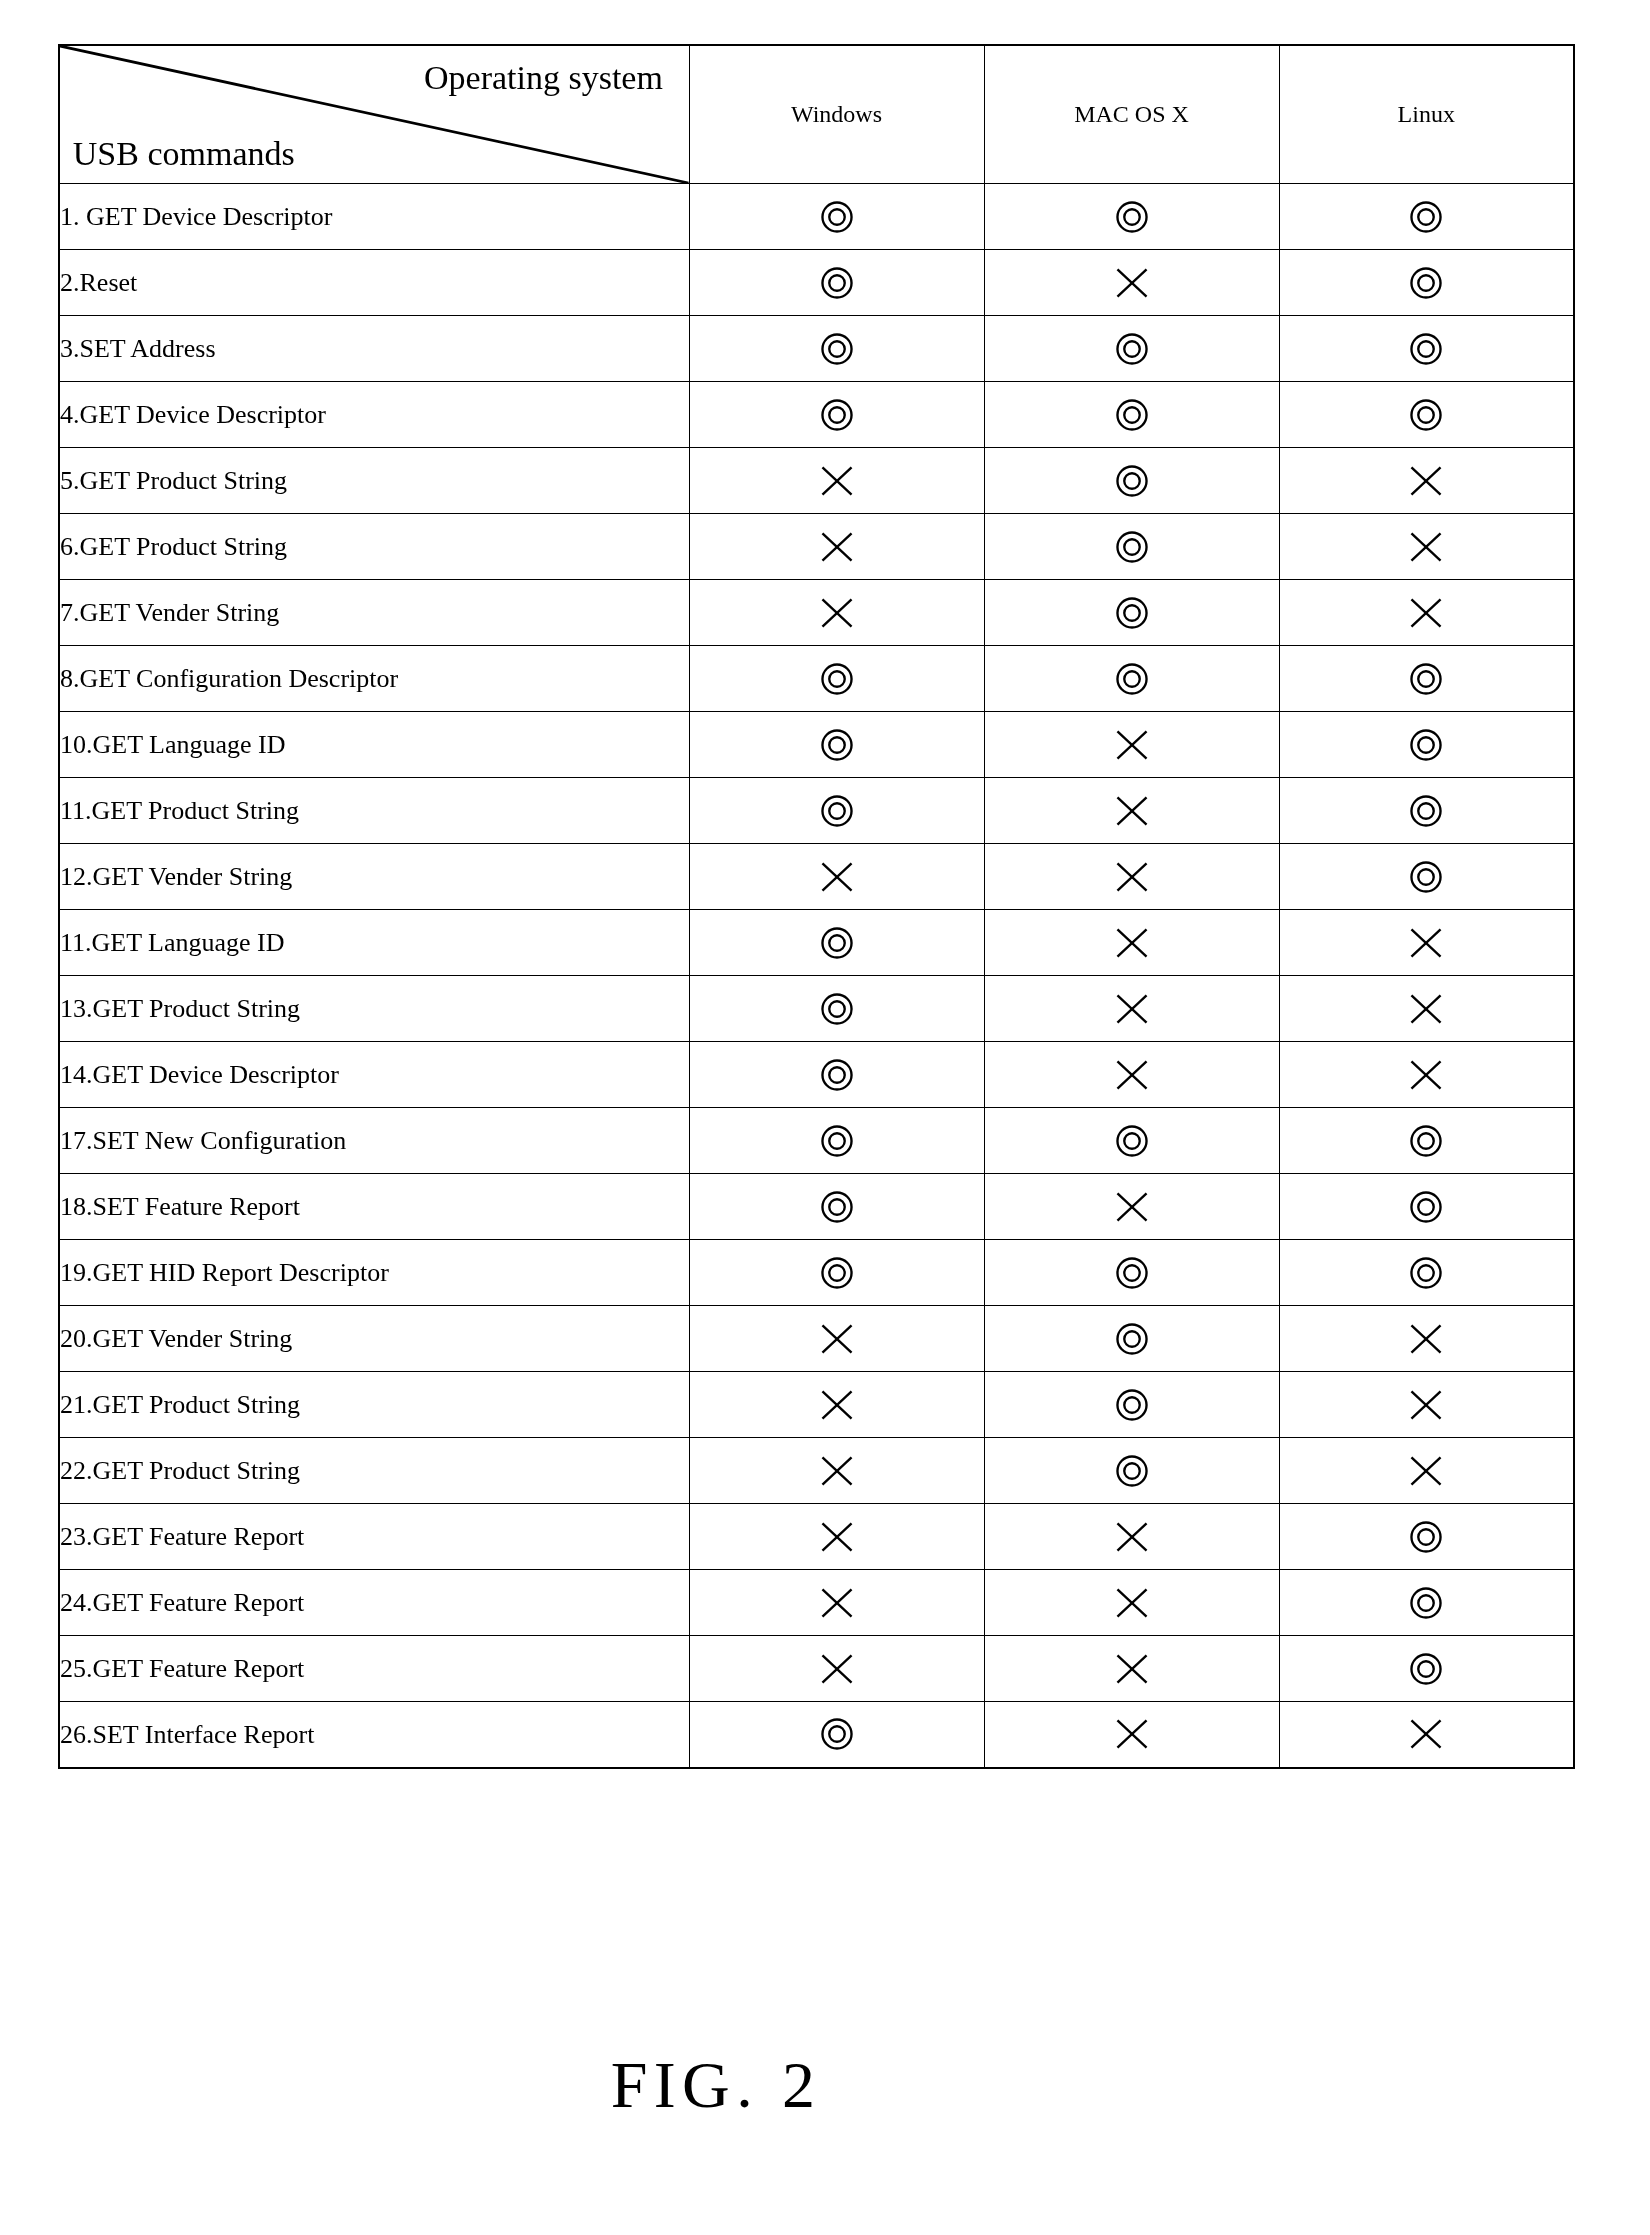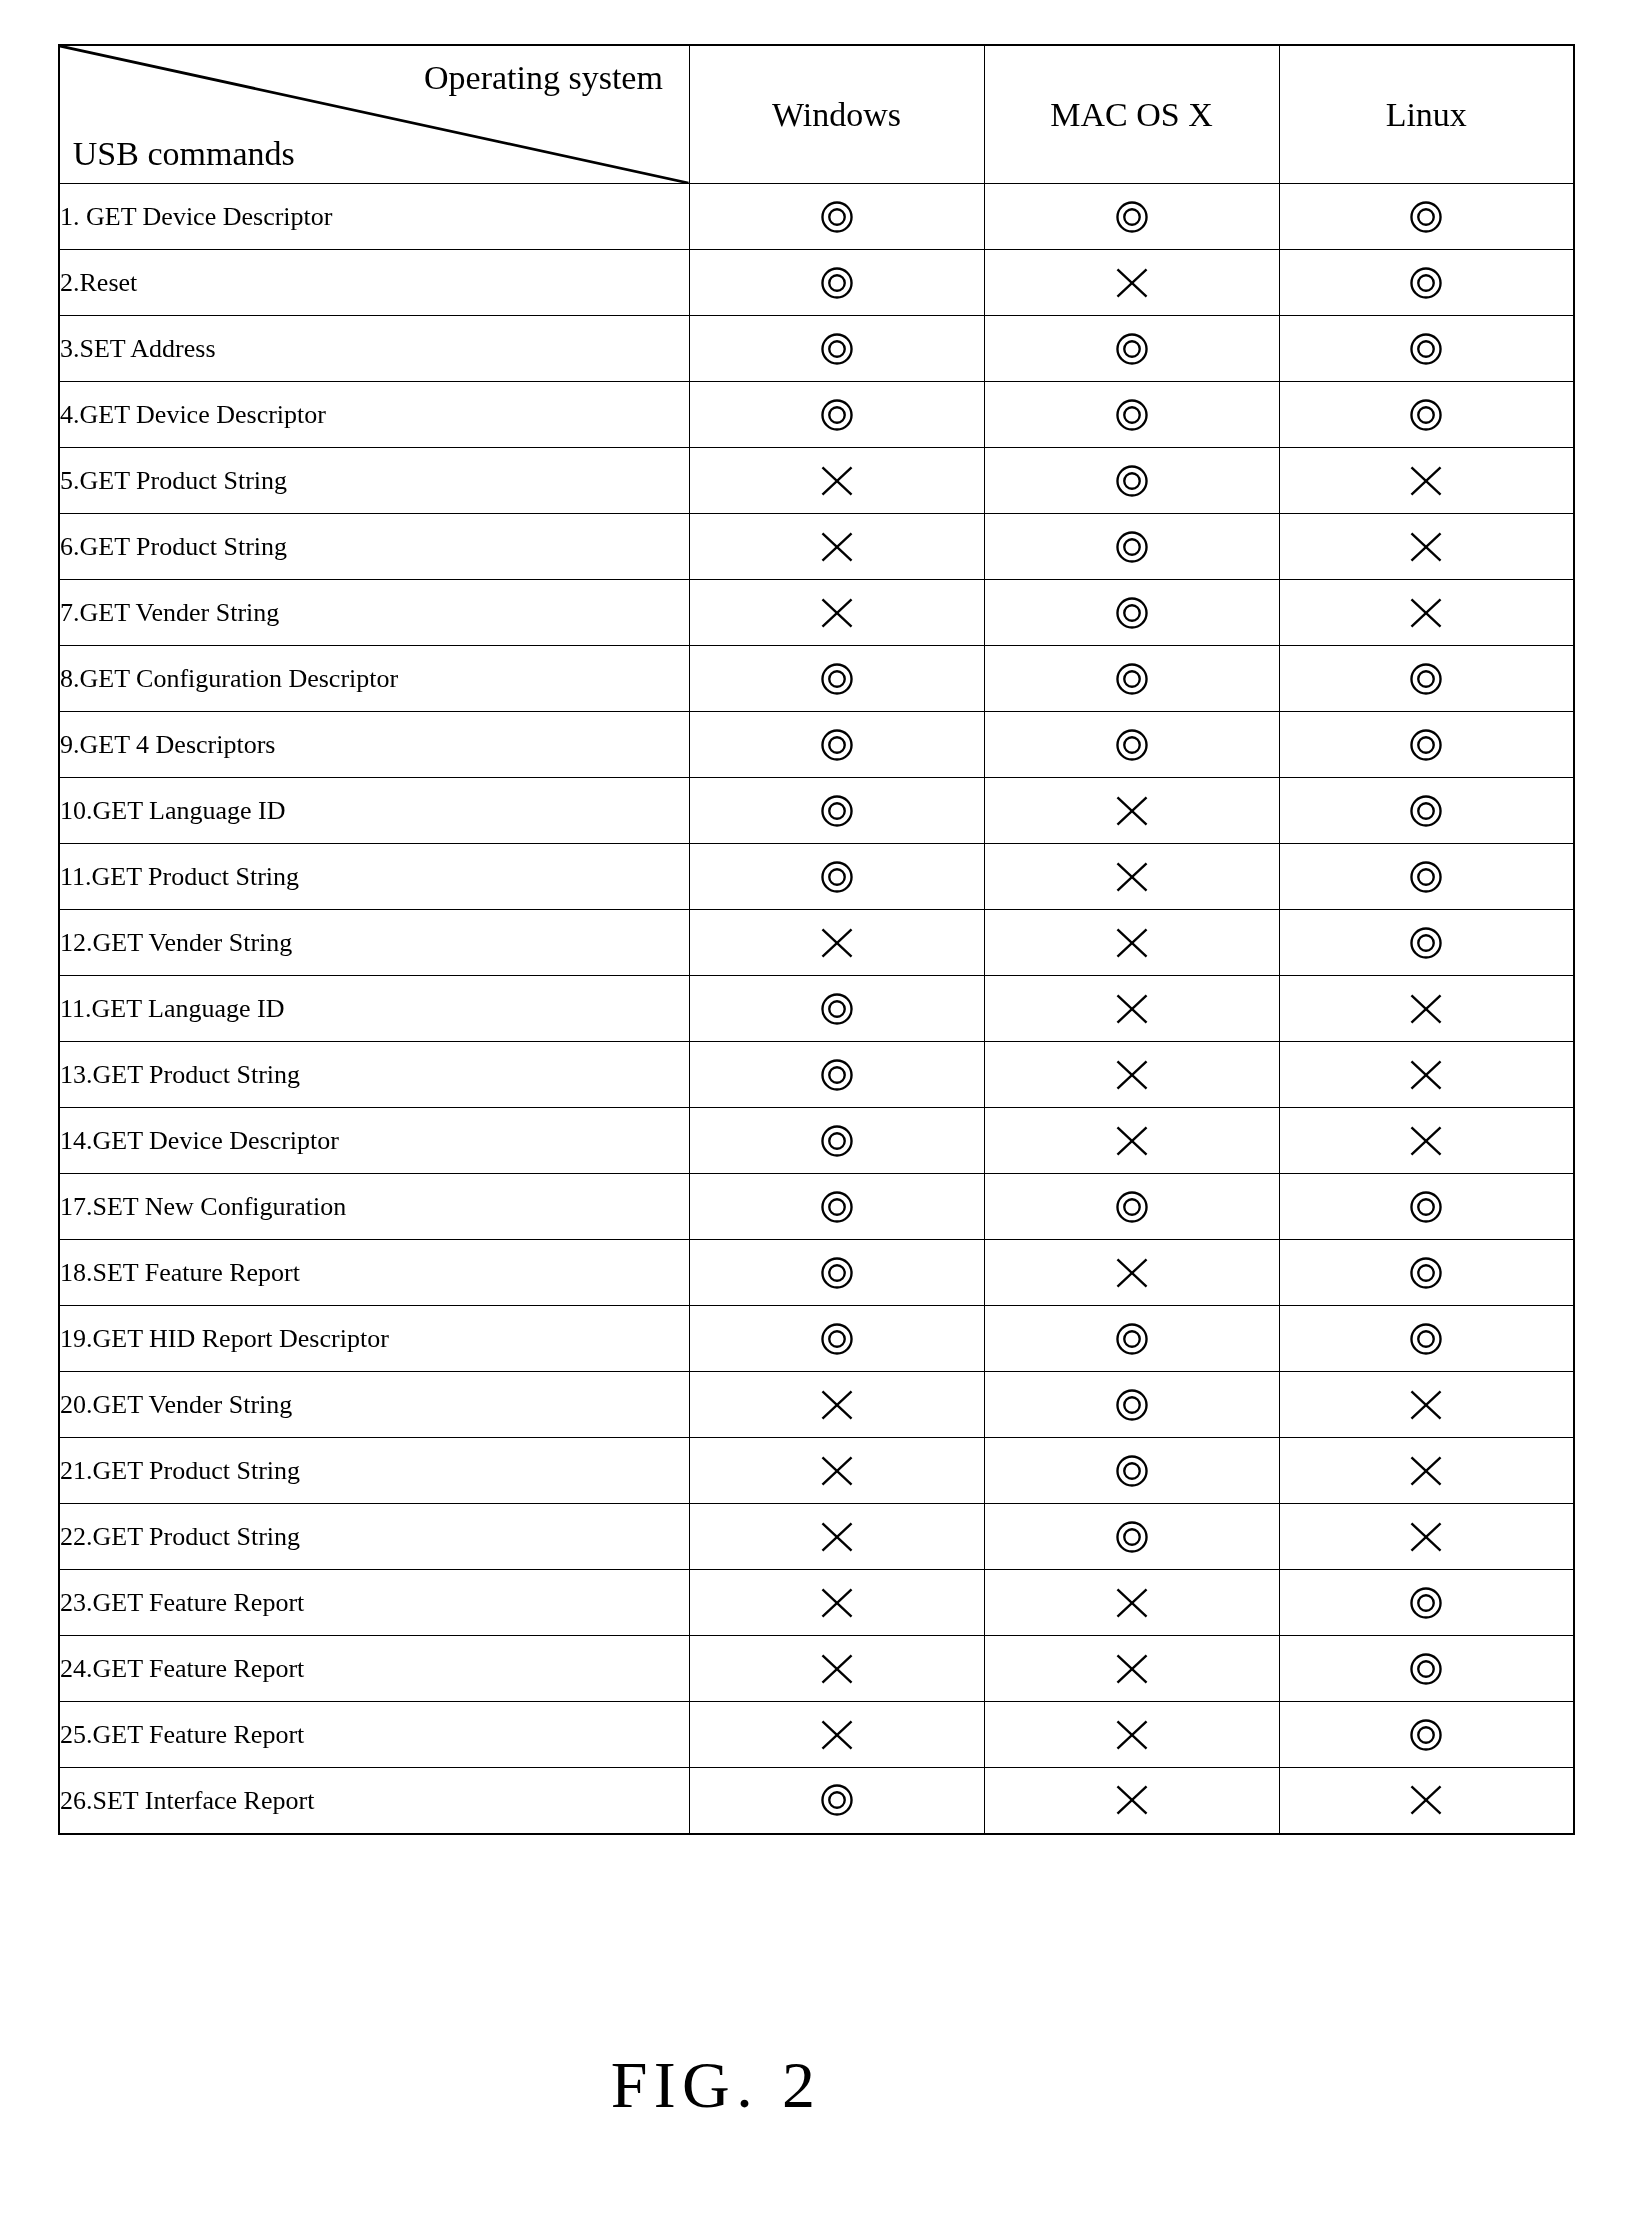--- a/index.html
+++ b/index.html
@@ -77,21 +77,21 @@
     left: 12.8px;
     bottom: 11px;
     font-size: 34px;
     line-height: 1.1;
     white-space: nowrap;
   }
 
   .os-head {
     height: 137px;
     text-align: center;
-    font-size: 34px;
+    font-size: 24px;
     white-space: nowrap;
   }
 
   
   tbody tr { height: 66px; }
 
   td.cmd-cell {
     font-size: 26px;
     padding-left: 12.8px;
     padding-right: 5.5px;
@@ -269,35 +269,20 @@
             <td class="mark-cell"><span class="mark"><svg viewBox="0 0 44 44">
                   <circle cx="22" cy="22" r="16" fill="none" stroke="#000" stroke-width="2.6"></circle>
                   <circle cx="22" cy="22" r="8.5" fill="none" stroke="#000" stroke-width="2.6"></circle>
                 </svg></span></td>
             <td class="mark-cell"><span class="mark"><svg viewBox="0 0 44 44">
                   <circle cx="22" cy="22" r="16" fill="none" stroke="#000" stroke-width="2.6"></circle>
                   <circle cx="22" cy="22" r="8.5" fill="none" stroke="#000" stroke-width="2.6"></circle>
                 </svg></span></td>
           </tr>
           <tr>
-            <td class="cmd-cell">9.GET 4 Descriptors</td>
-            <td class="mark-cell"><span class="mark"><svg viewBox="0 0 44 44">
-                  <circle cx="22" cy="22" r="16" fill="none" stroke="#000" stroke-width="2.6"></circle>
-                  <circle cx="22" cy="22" r="8.5" fill="none" stroke="#000" stroke-width="2.6"></circle>
-                </svg></span></td>
-            <td class="mark-cell"><span class="mark"><svg viewBox="0 0 44 44">
-                  <circle cx="22" cy="22" r="16" fill="none" stroke="#000" stroke-width="2.6"></circle>
-                  <circle cx="22" cy="22" r="8.5" fill="none" stroke="#000" stroke-width="2.6"></circle>
-                </svg></span></td>
-            <td class="mark-cell"><span class="mark"><svg viewBox="0 0 44 44">
-                  <circle cx="22" cy="22" r="16" fill="none" stroke="#000" stroke-width="2.6"></circle>
-                  <circle cx="22" cy="22" r="8.5" fill="none" stroke="#000" stroke-width="2.6"></circle>
-                </svg></span></td>
-          </tr>
-          <tr>
             <td class="cmd-cell">10.GET Language ID</td>
             <td class="mark-cell"><span class="mark"><svg viewBox="0 0 44 44">
                   <circle cx="22" cy="22" r="16" fill="none" stroke="#000" stroke-width="2.6"></circle>
                   <circle cx="22" cy="22" r="8.5" fill="none" stroke="#000" stroke-width="2.6"></circle>
                 </svg></span></td>
             <td class="mark-cell"><span class="mark"><svg viewBox="0 0 44 44">
                   <line x1="6" y1="7" x2="38" y2="37" stroke="#000" stroke-width="2.6"></line>
                   <line x1="38" y1="7" x2="6" y2="37" stroke="#000" stroke-width="2.6"></line>
                 </svg></span></td>
             <td class="mark-cell"><span class="mark"><svg viewBox="0 0 44 44">

